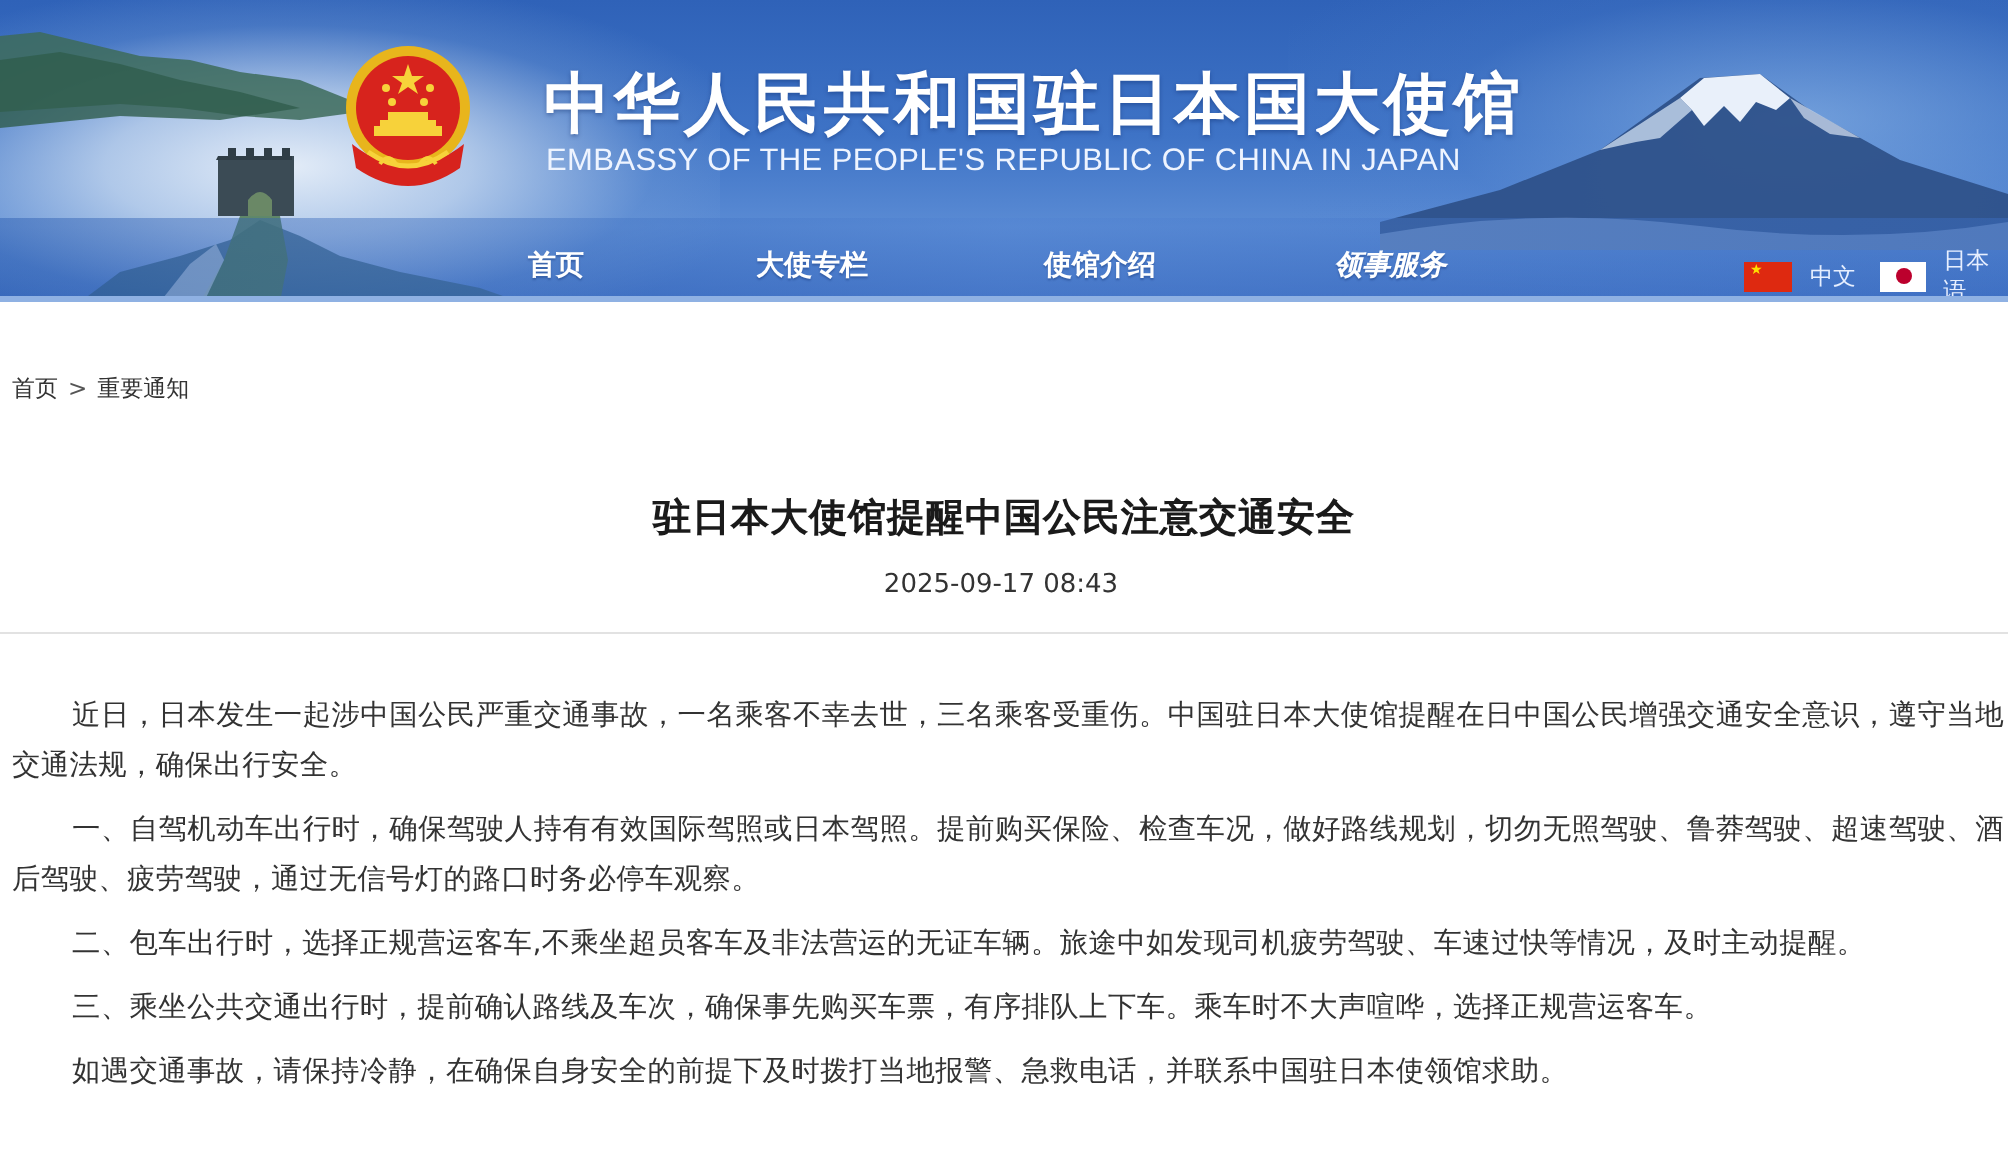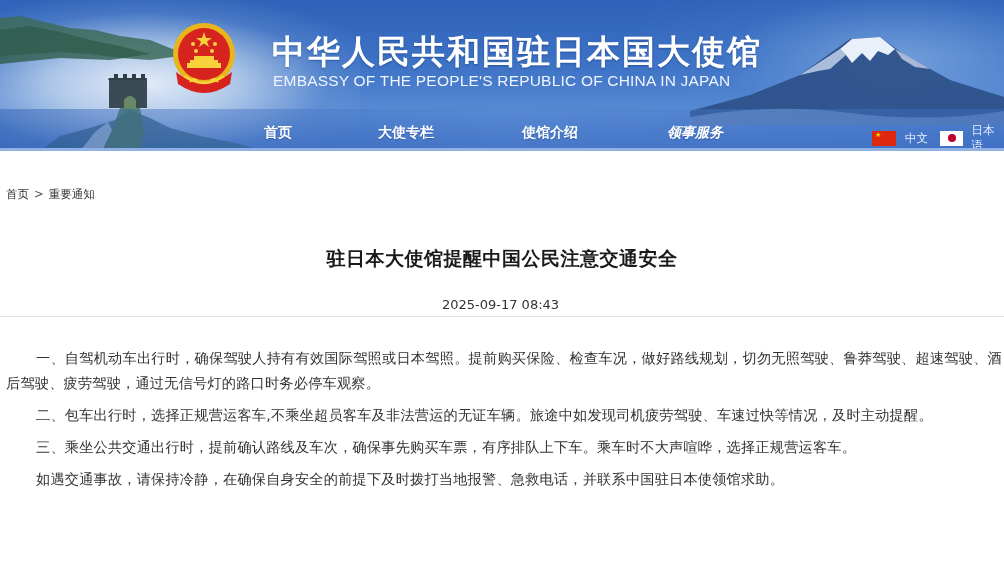--- a/index.html
+++ b/index.html
@@ -63,21 +63,21 @@
   .breadcrumb span { cursor: default; }
   .breadcrumb .crumb-link { cursor: pointer; }
   .breadcrumb .sep { margin: 0 5px; color: #555; }
 
   
   .article-title {
     position: absolute; left: 0; top: 246px; width: 1004px; text-align: center;
     font-weight: bold; font-size: 19px; color: #1a1a1a; letter-spacing: 0.5px;
   }
   .article-date {
-    position: absolute; left: 0; top: 297px; width: 1001px; text-align: center;
+    position: absolute; left: 0; top: 285px; width: 1001px; text-align: center;
     font-family: "DejaVu Sans", sans-serif; font-size: 13px; color: #333;
   }
   .date-rule { position: absolute; left: 0; top: 316px; width: 1004px; height: 1px; background: #e2e2e2; }
 
   .article-body { position: absolute; left: 6px; top: 346px; width: 996px; font-size: 14.2px; color: #333; }
   .para { line-height: 25px; text-indent: 30px; margin-bottom: 7px; letter-spacing: 0.2px; text-align: justify; }
 </style>
 </head>
 <body>
 
@@ -153,17 +153,18 @@
 
 <div class="breadcrumb">
   <span class="crumb-link">首页</span><span class="sep">&gt;</span><span class="crumb-link">重要通知</span>
 </div>
 
 <h1 class="article-title">驻日本大使馆提醒中国公民注意交通安全</h1>
 <div class="article-date">2025-09-17 08:43</div>
 <div class="date-rule"></div>
 
 <div class="article-body">
+  <p class="para">近日，日本发生一起涉中国公民严重交通事故，一名乘客不幸去世，三名乘客受重伤。中国驻日本大使馆提醒在日中国公民增强交通安全意识，遵守当地交通法规，确保出行安全。</p>
   <p class="para">一、自驾机动车出行时，确保驾驶人持有有效国际驾照或日本驾照。提前购买保险、检查车况，做好路线规划，切勿无照驾驶、鲁莽驾驶、超速驾驶、酒后驾驶、疲劳驾驶，通过无信号灯的路口时务必停车观察。</p>
   <p class="para">二、包车出行时，选择正规营运客车,不乘坐超员客车及非法营运的无证车辆。旅途中如发现司机疲劳驾驶、车速过快等情况，及时主动提醒。</p>
   <p class="para">三、乘坐公共交通出行时，提前确认路线及车次，确保事先购买车票，有序排队上下车。乘车时不大声喧哗，选择正规营运客车。</p>
   <p class="para">如遇交通事故，请保持冷静，在确保自身安全的前提下及时拨打当地报警、急救电话，并联系中国驻日本使领馆求助。</p>
 </div>
 
 </body></html>

